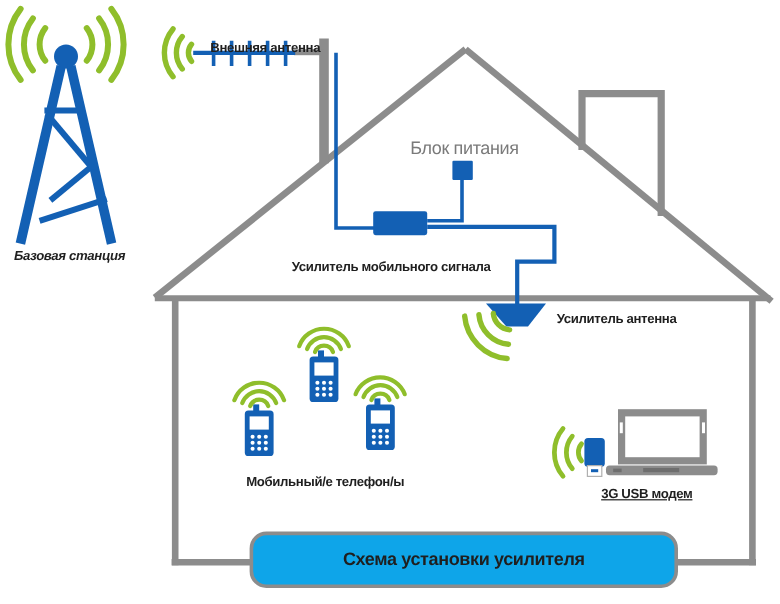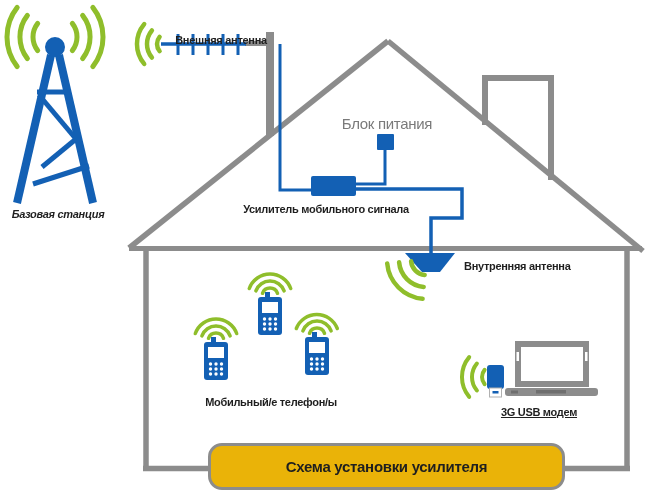--- a/index.html
+++ b/index.html
@@ -24,21 +24,21 @@
   .lbl.muted{
     color:var(--muted);
     font-weight:normal;
     font-size:15px;
   }
   .lbl.left{text-align:left;}
   .banner{
     position:absolute;
     left:208px;top:443px;width:357px;height:47px;
     box-sizing:border-box;
-    background:#eab308;
+    background:#0ea5e9;
     border:3px solid var(--gray);
     border-radius:14px;
     display:flex;align-items:center;justify-content:center;
     font-weight:bold;font-size:15px;letter-spacing:-0.3px;
     color:var(--text);
   }
   .gray-line{stroke:var(--gray);fill:none;}
   .blue-line{stroke:var(--blue);fill:none;}
   .blue-fill{fill:var(--blue);stroke:none;}
   .green-arc{stroke:var(--green);fill:none;stroke-linecap:round;}
@@ -191,23 +191,23 @@
       <path d="M469.2 396.9 A31 31 0 0 1 469.2 357.1"></path>
     </g>
   </svg>
 
   <div class="lbl" style="left:162px;top:18px;width:118px;margin-top:16px;">Внешняя антенна</div>
 
   <div class="lbl" style="left:6px;top:208px;width:104px;font-style:italic;">Базовая станция</div>
 
   <div class="lbl muted" style="left:336px;top:116px;width:102px;">Блок питания</div>
 
-  <div class="lbl" style="left:238px;top:203px;width:176px;">Усилитель мобильного сигнала</div>
-
-  <div class="lbl left" style="left:464px;top:260px;width:130px;">Внутренняя антенна</div>
+  <div class="lbl" style="left:238px;top:217px;width:176px;">Усилитель мобильного сигнала</div>
+
+  <div class="lbl left" style="left:464px;top:260px;width:130px;">Усилитель антенна</div>
 
   <div class="lbl" style="left:200px;top:396px;width:142px;">Мобильный/е телефон/ы</div>
 
   <div class="lbl" style="left:493px;top:406px;width:92px;text-decoration:underline;">3G USB модем</div>
 
   <div class="banner">
     <span>Схема установки усилителя</span>
   </div>
 </div>
 

